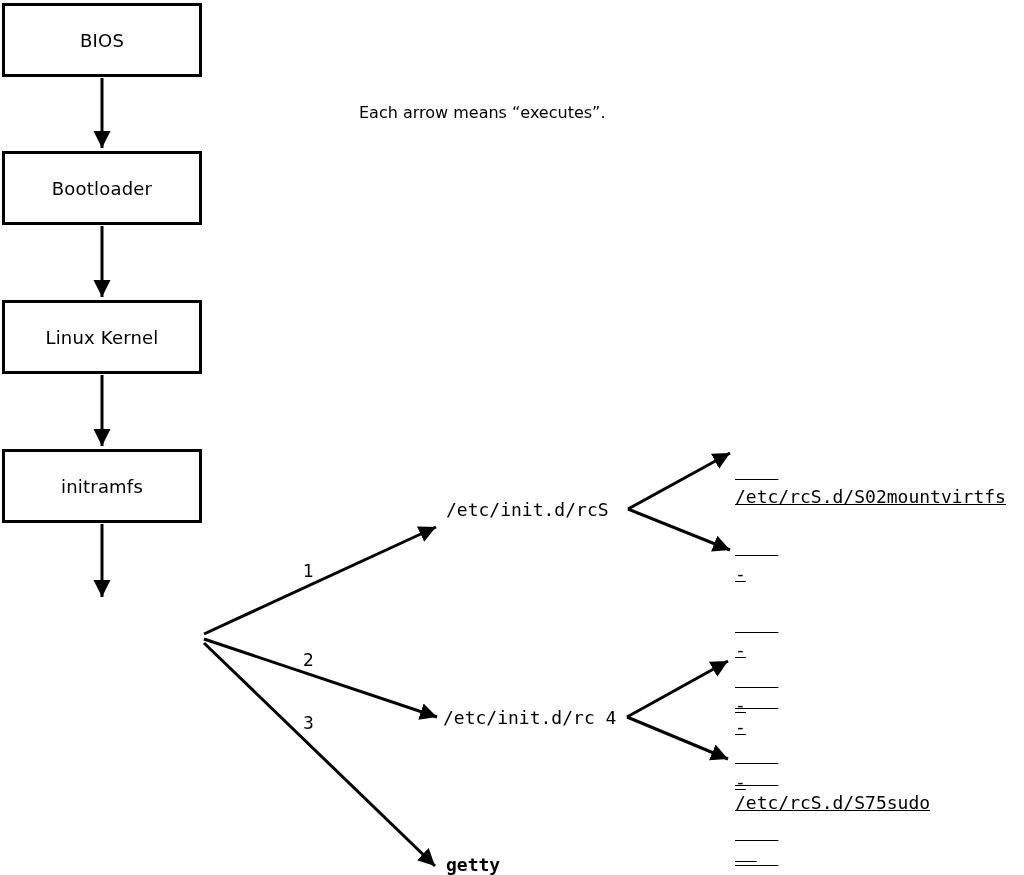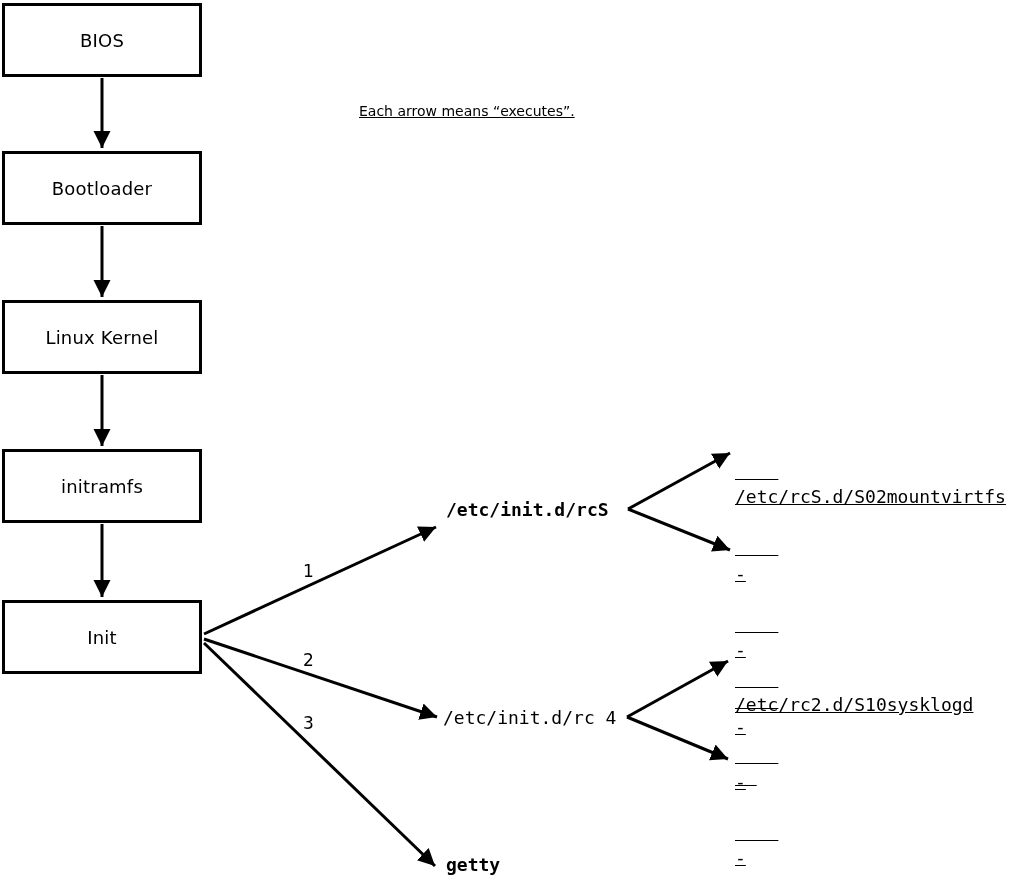--- a/index.html
+++ b/index.html
@@ -6,23 +6,23 @@
   html,body { background:#ffffff; }
   body { width:1024px; height:875px; font-family:"DejaVu Sans", sans-serif; color:var(--line,#000); }
   .canvas { position:relative; width:1024px; height:875px; background:var(--bg,#fff); overflow:hidden; }
   .arrow-layer { position:absolute; top:0; left:0; }
   .box {
     position:absolute; left:2px; width:200px; height:74px;
     border:3px solid var(--line,#000); background:var(--boxfill,#fff);
     display:flex; align-items:center; justify-content:center;
     font-size:18px; letter-spacing:0.2px;
   }
-  .note { position:absolute; left:359px; top:103px; font-size:14px;text-decoration:underline; }
+  .note { position:absolute; left:359px; top:103px; font-size:16px; }
   .mono { position:absolute; font-family:"DejaVu Sans Mono", monospace; font-size:18px; white-space:pre; line-height:20px; }
-  .target-rcs   { left:446px; top:500px;font-weight:bold; }
+  .target-rcs   { left:446px; top:500px; }
   .target-rc2   { left:443px; top:708px; }
   .target-getty { left:446px; top:855px;font-weight:bold; }
   .scripts { line-height:25.5px;text-decoration:underline; }
   .scripts-rcs { left:735px; top:433px; }
   .scripts-rc2 { left:735px; top:641px; }
   .num { position:absolute; font-size:17px; }
   .num-1 { left:303px; top:561px; }
   .num-2 { left:303px; top:650px; }
   .num-3 { left:303px; top:713px; }
 </style>
@@ -59,40 +59,37 @@
     </div>
   <div class="box" style="top:3px">
       <span>BIOS</span>
     </div>
   <div class="box" style="top:449px">
       <span>initramfs</span>
     </div>
   <div class="box" style="top:300px">
       <span>Linux Kernel</span>
     </div>
-  <div class="box" style="top:600px">
-      <span>Init</span>
-    </div>
 
   <div class="num num-1">1</div>
   <div class="num num-2">2</div>
   <div class="num num-3">3</div>
 
   <div class="mono target-rcs">/etc/init.d/rcS</div>
   <div class="mono target-rc2">/etc/init.d/rc 4</div>
   <div class="mono target-getty">getty</div>
 
   <div class="mono scripts scripts-rcs">
     <div>/etc/rcS.d/S02mountvirtfs</div>
     <div>-</div>
     <div>-</div>
     <div>-</div>
+    <div>/etc/rcS.d/S75sudo</div>
   </div>
 
   <div class="mono scripts scripts-rc2">
-    <div>/etc/rc2.d/S10sysklogd</div>
     <div>-</div>
     <div>-</div>
     
     
   </div>
 
 </div>
 
 </body></html>

